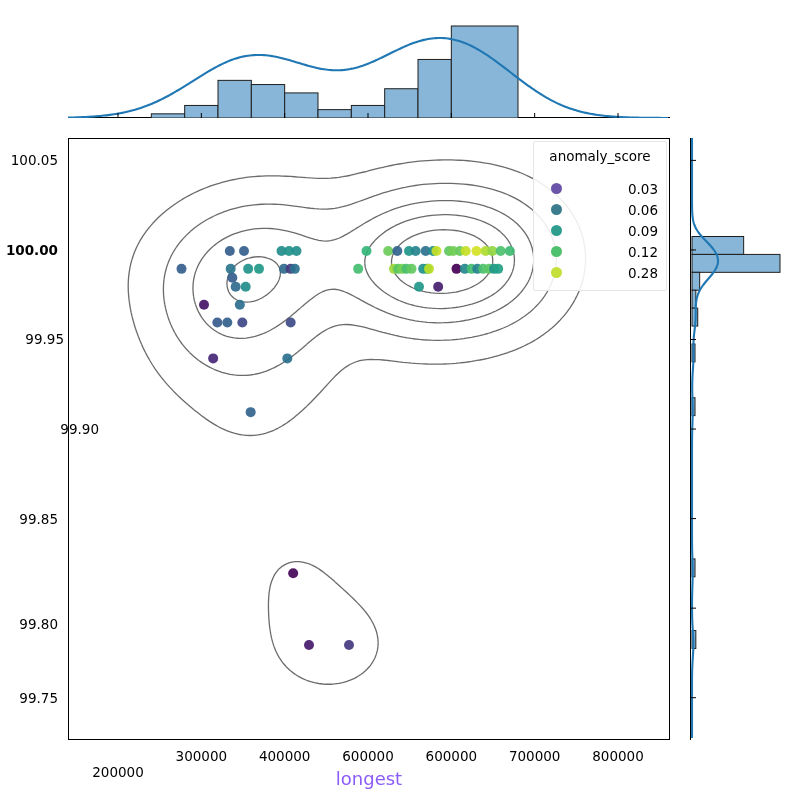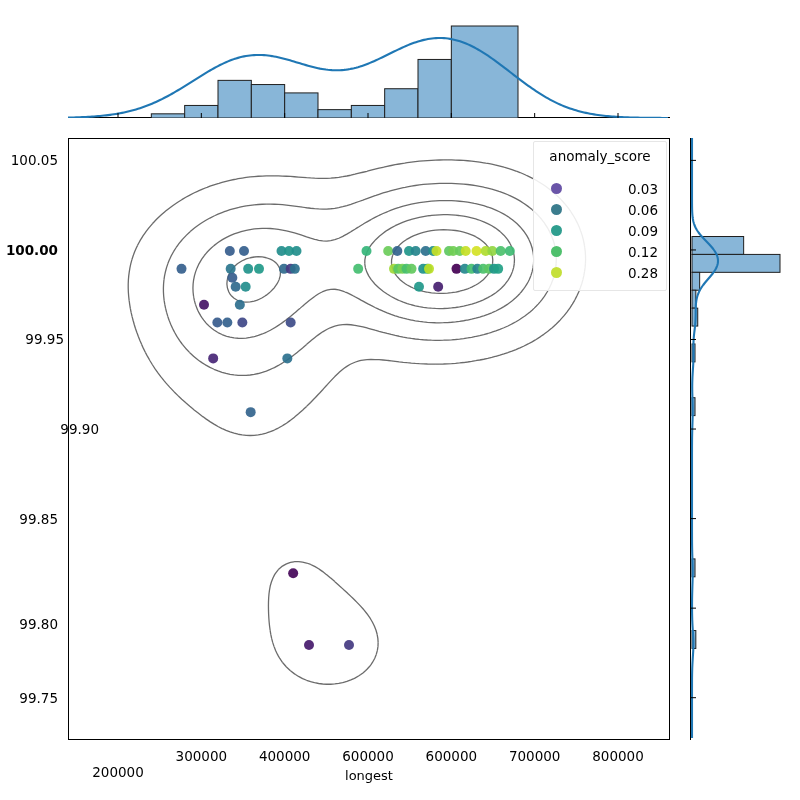--- a/index.html
+++ b/index.html
@@ -67,22 +67,22 @@
   .ytick-label {
     text-align: right;
     transform: translateY(-50%);
   }
   .xtick-label {
     text-align: center;
     transform: translateX(-50%);
   }
   .axis-title {
     position: absolute;
-    font-size: 13px;
-    color: #000000;
+    font-size: 18px;
+    color: #8b5cf6;
     white-space: nowrap;
   }
   #x-axis-title {
     left: 369px;
     top: 768px;
     transform: translateX(-50%);
   }
   #y-axis-title {
     left: 2px;
     top: 440px;

